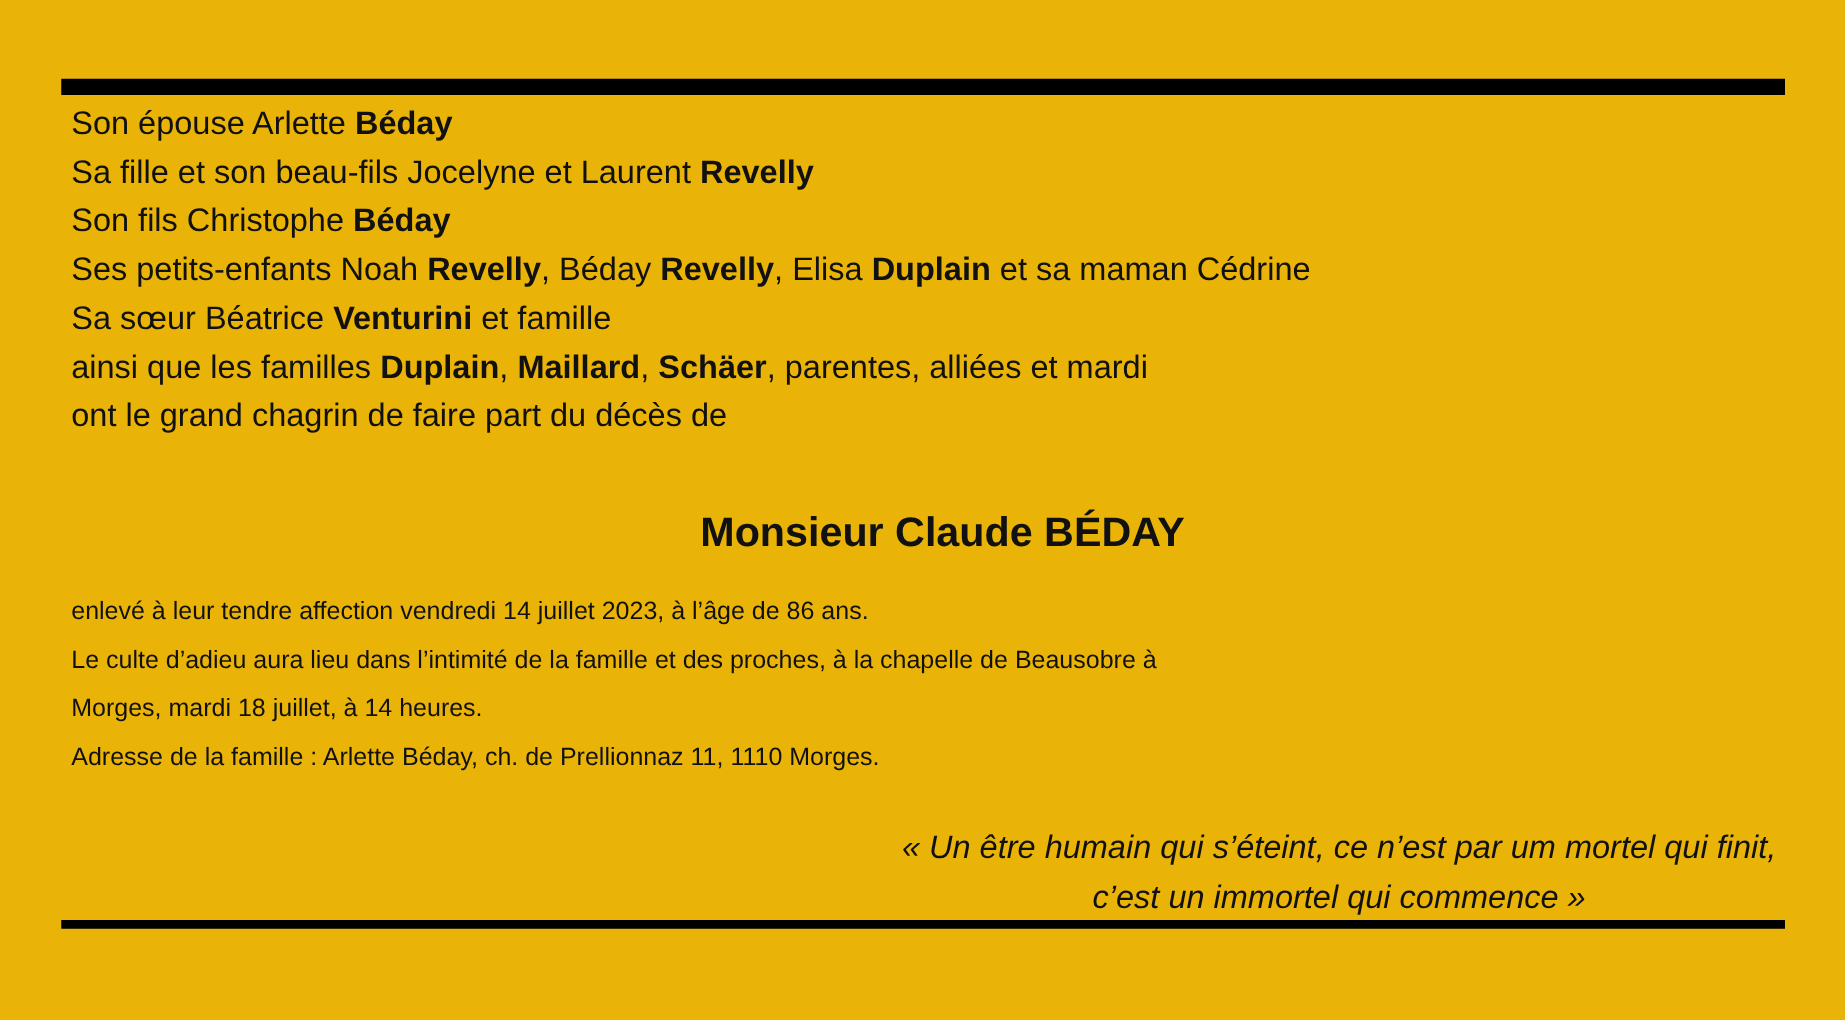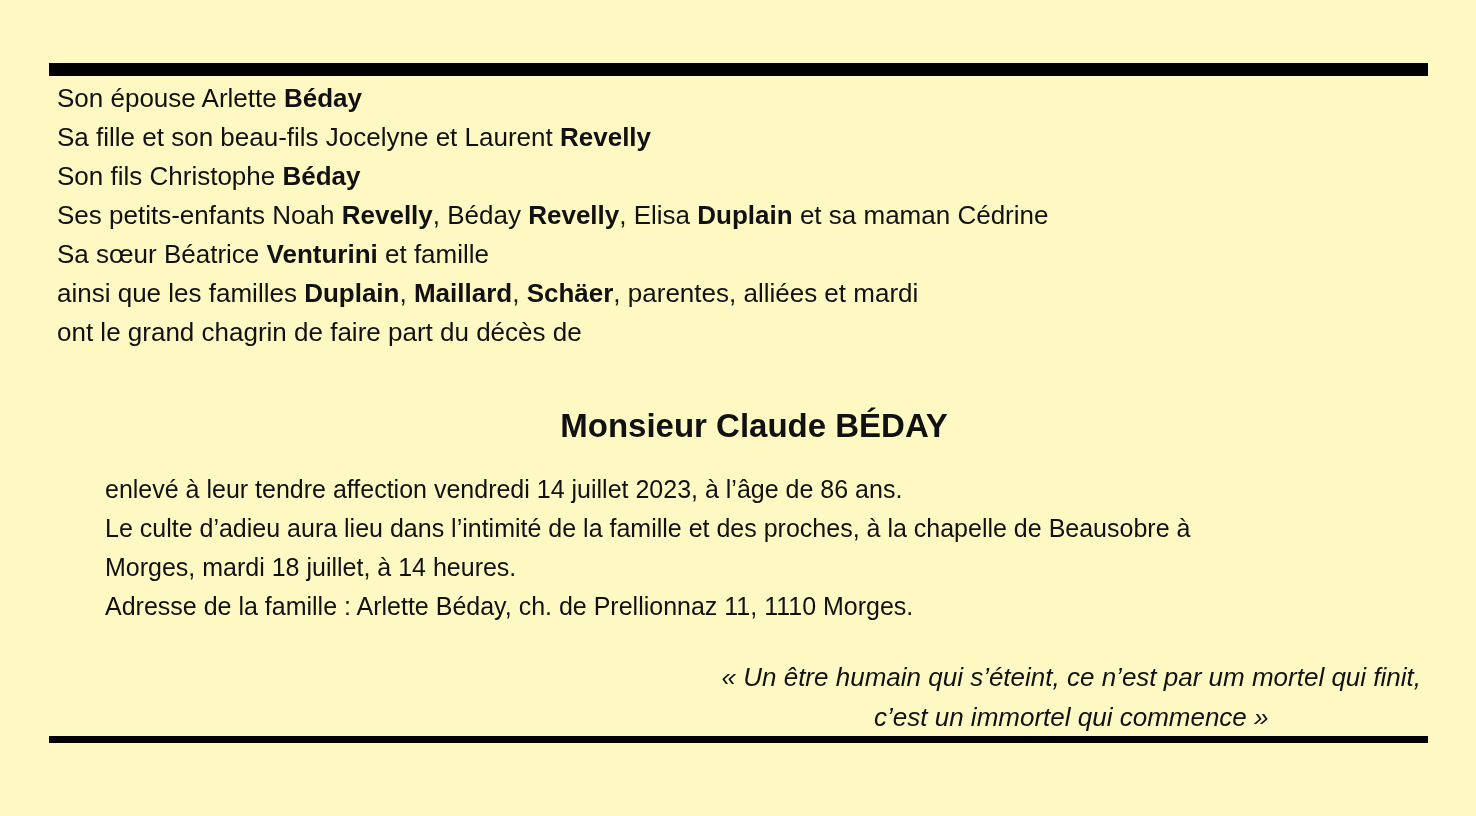--- a/index.html
+++ b/index.html
@@ -4,21 +4,21 @@
 <style>
   html, body {
     margin: 0;
     padding: 0;
     background: #ffffff;
   }
   .page {
     position: relative;
     width: 1476px;
     height: 816px;
-    background: #fef9c3;
+    background: #eab308;
     font-family: "Liberation Sans", sans-serif;
     color: #111111;
     overflow: hidden;
   }
   .rule {
     position: absolute;
     left: 49px;
     width: 1379px;
     background: #000000;
   }
@@ -45,24 +45,23 @@
     font-size: 33px;
     line-height: 44px;
     font-weight: bold;
     letter-spacing: 0px;
   }
 
   .announce {
     position: absolute;
     left: 57px;
     top: 470px;
-    font-size: 25px;
+    font-size: 20px;
     line-height: 39px;
     white-space: nowrap;
-    margin-left: 48px;
   }
 
   .quote {
     position: absolute;
     right: 55px;
     top: 657px;
     text-align: center;
     font-size: 26px;
     line-height: 40px;
     font-style: italic;

